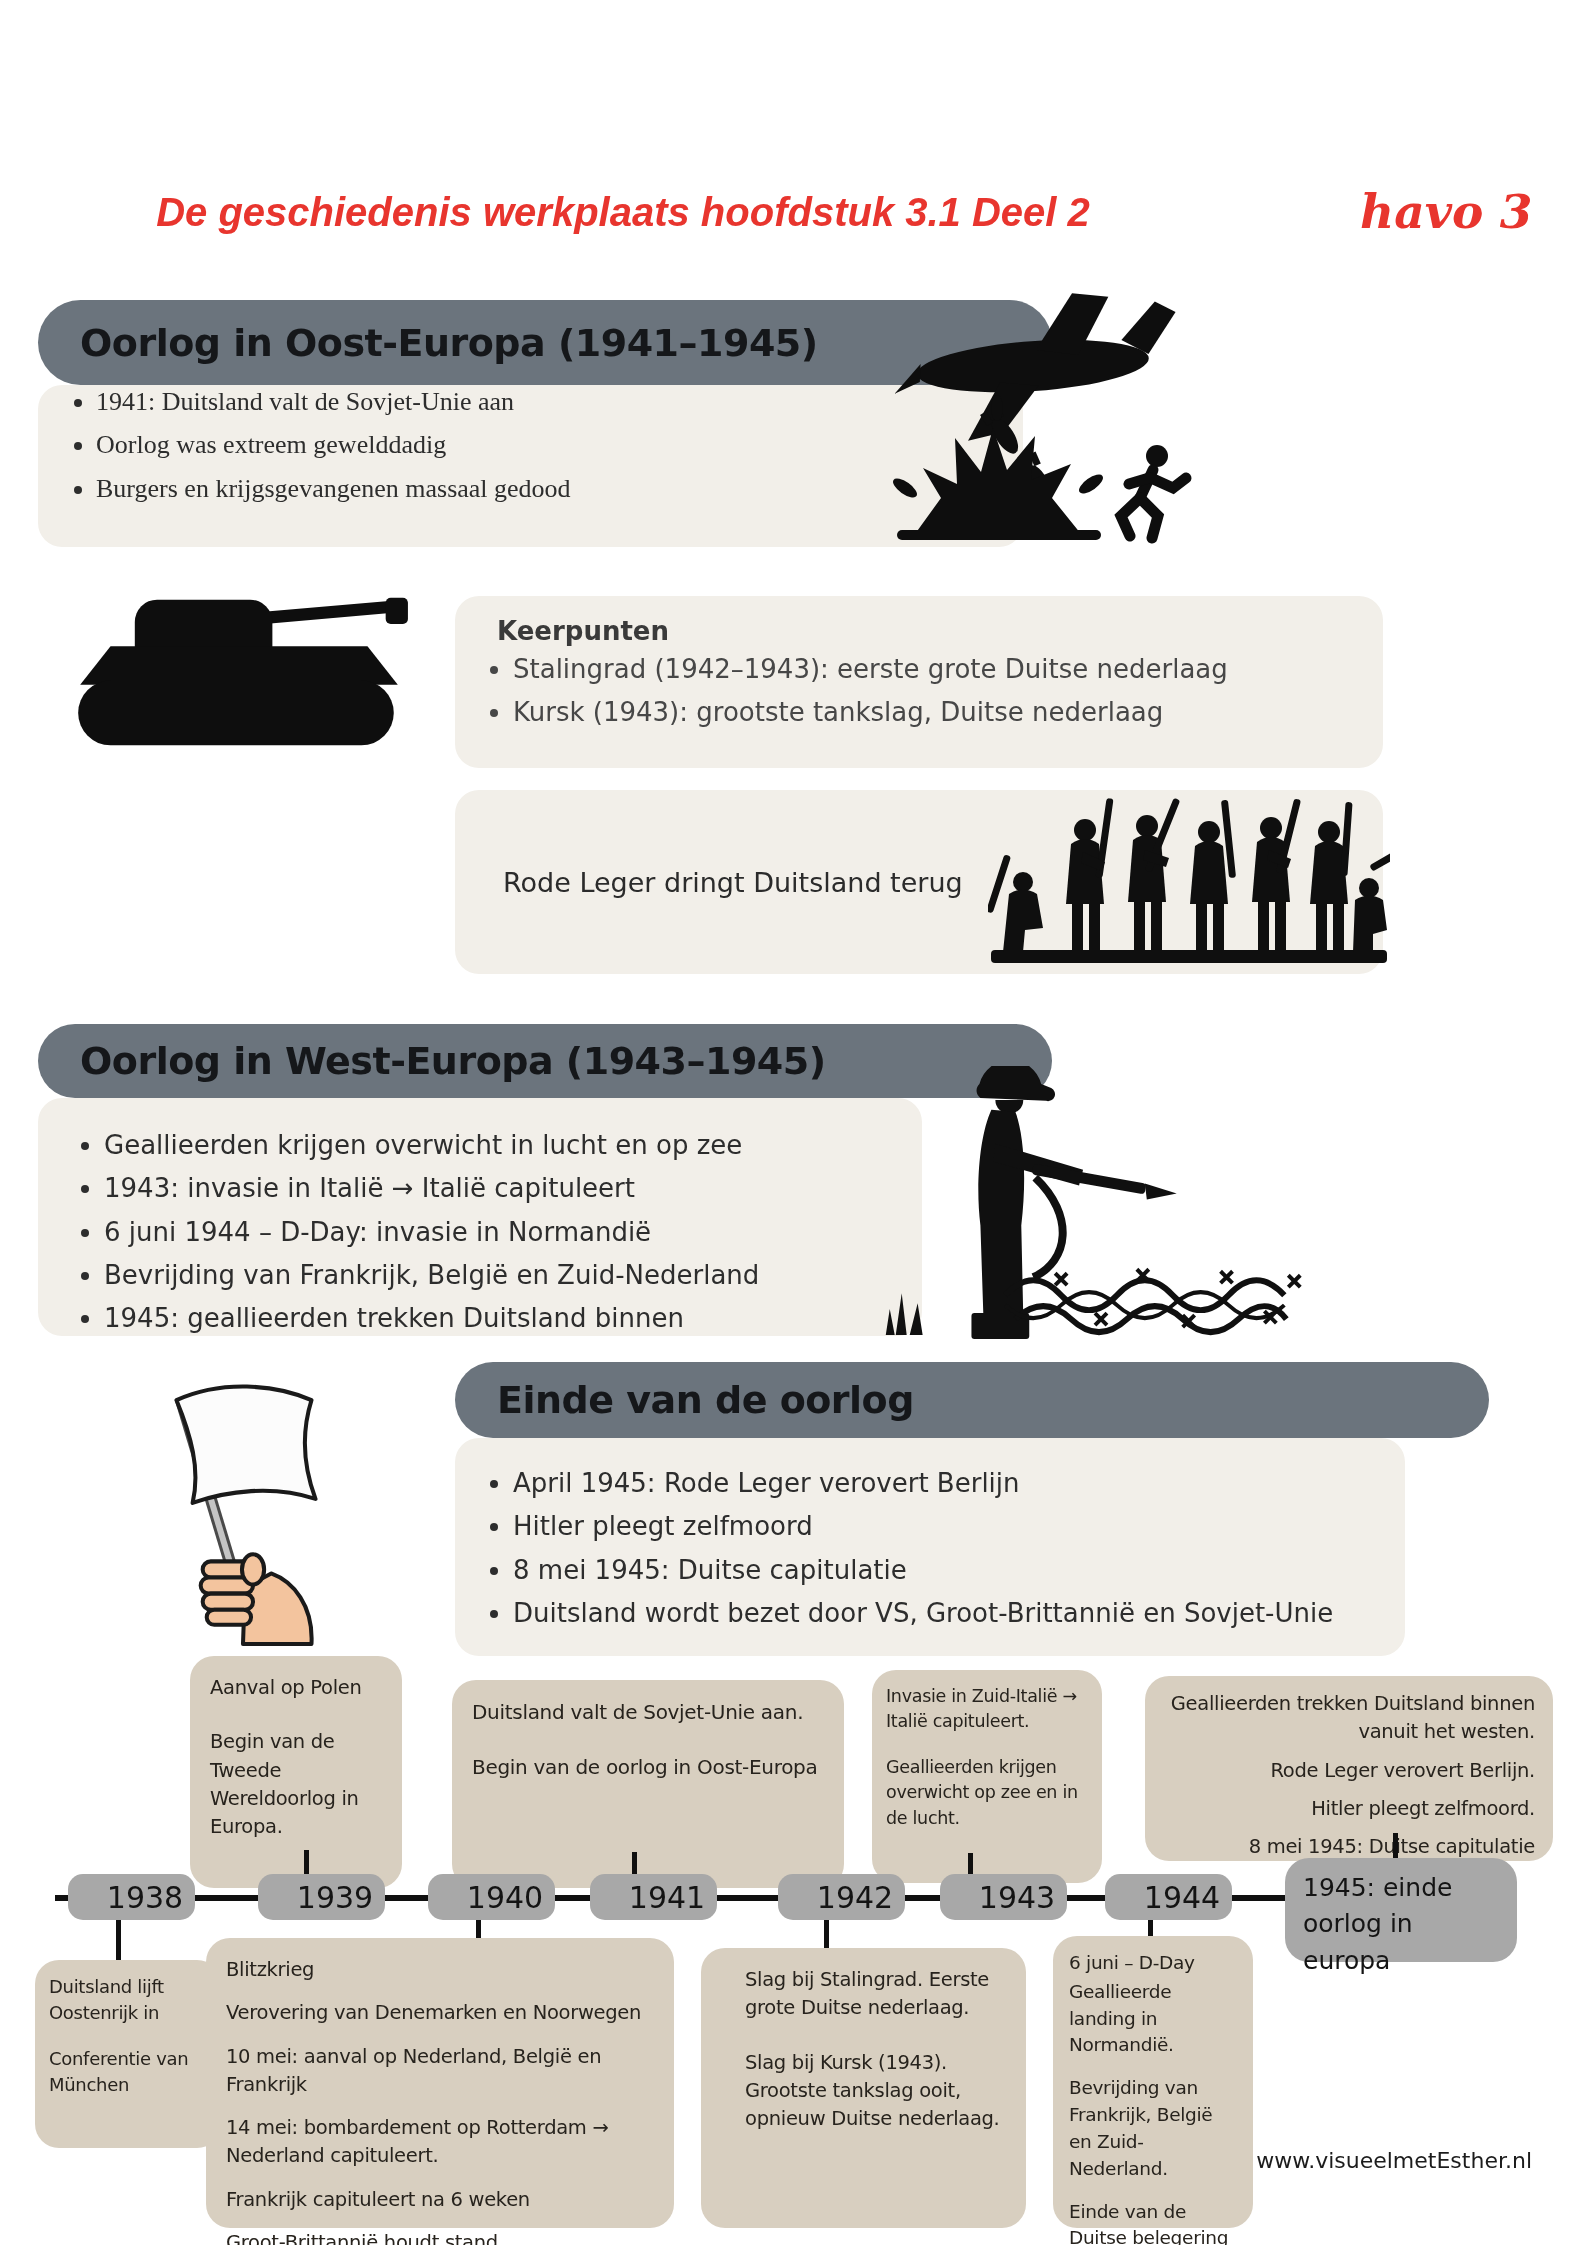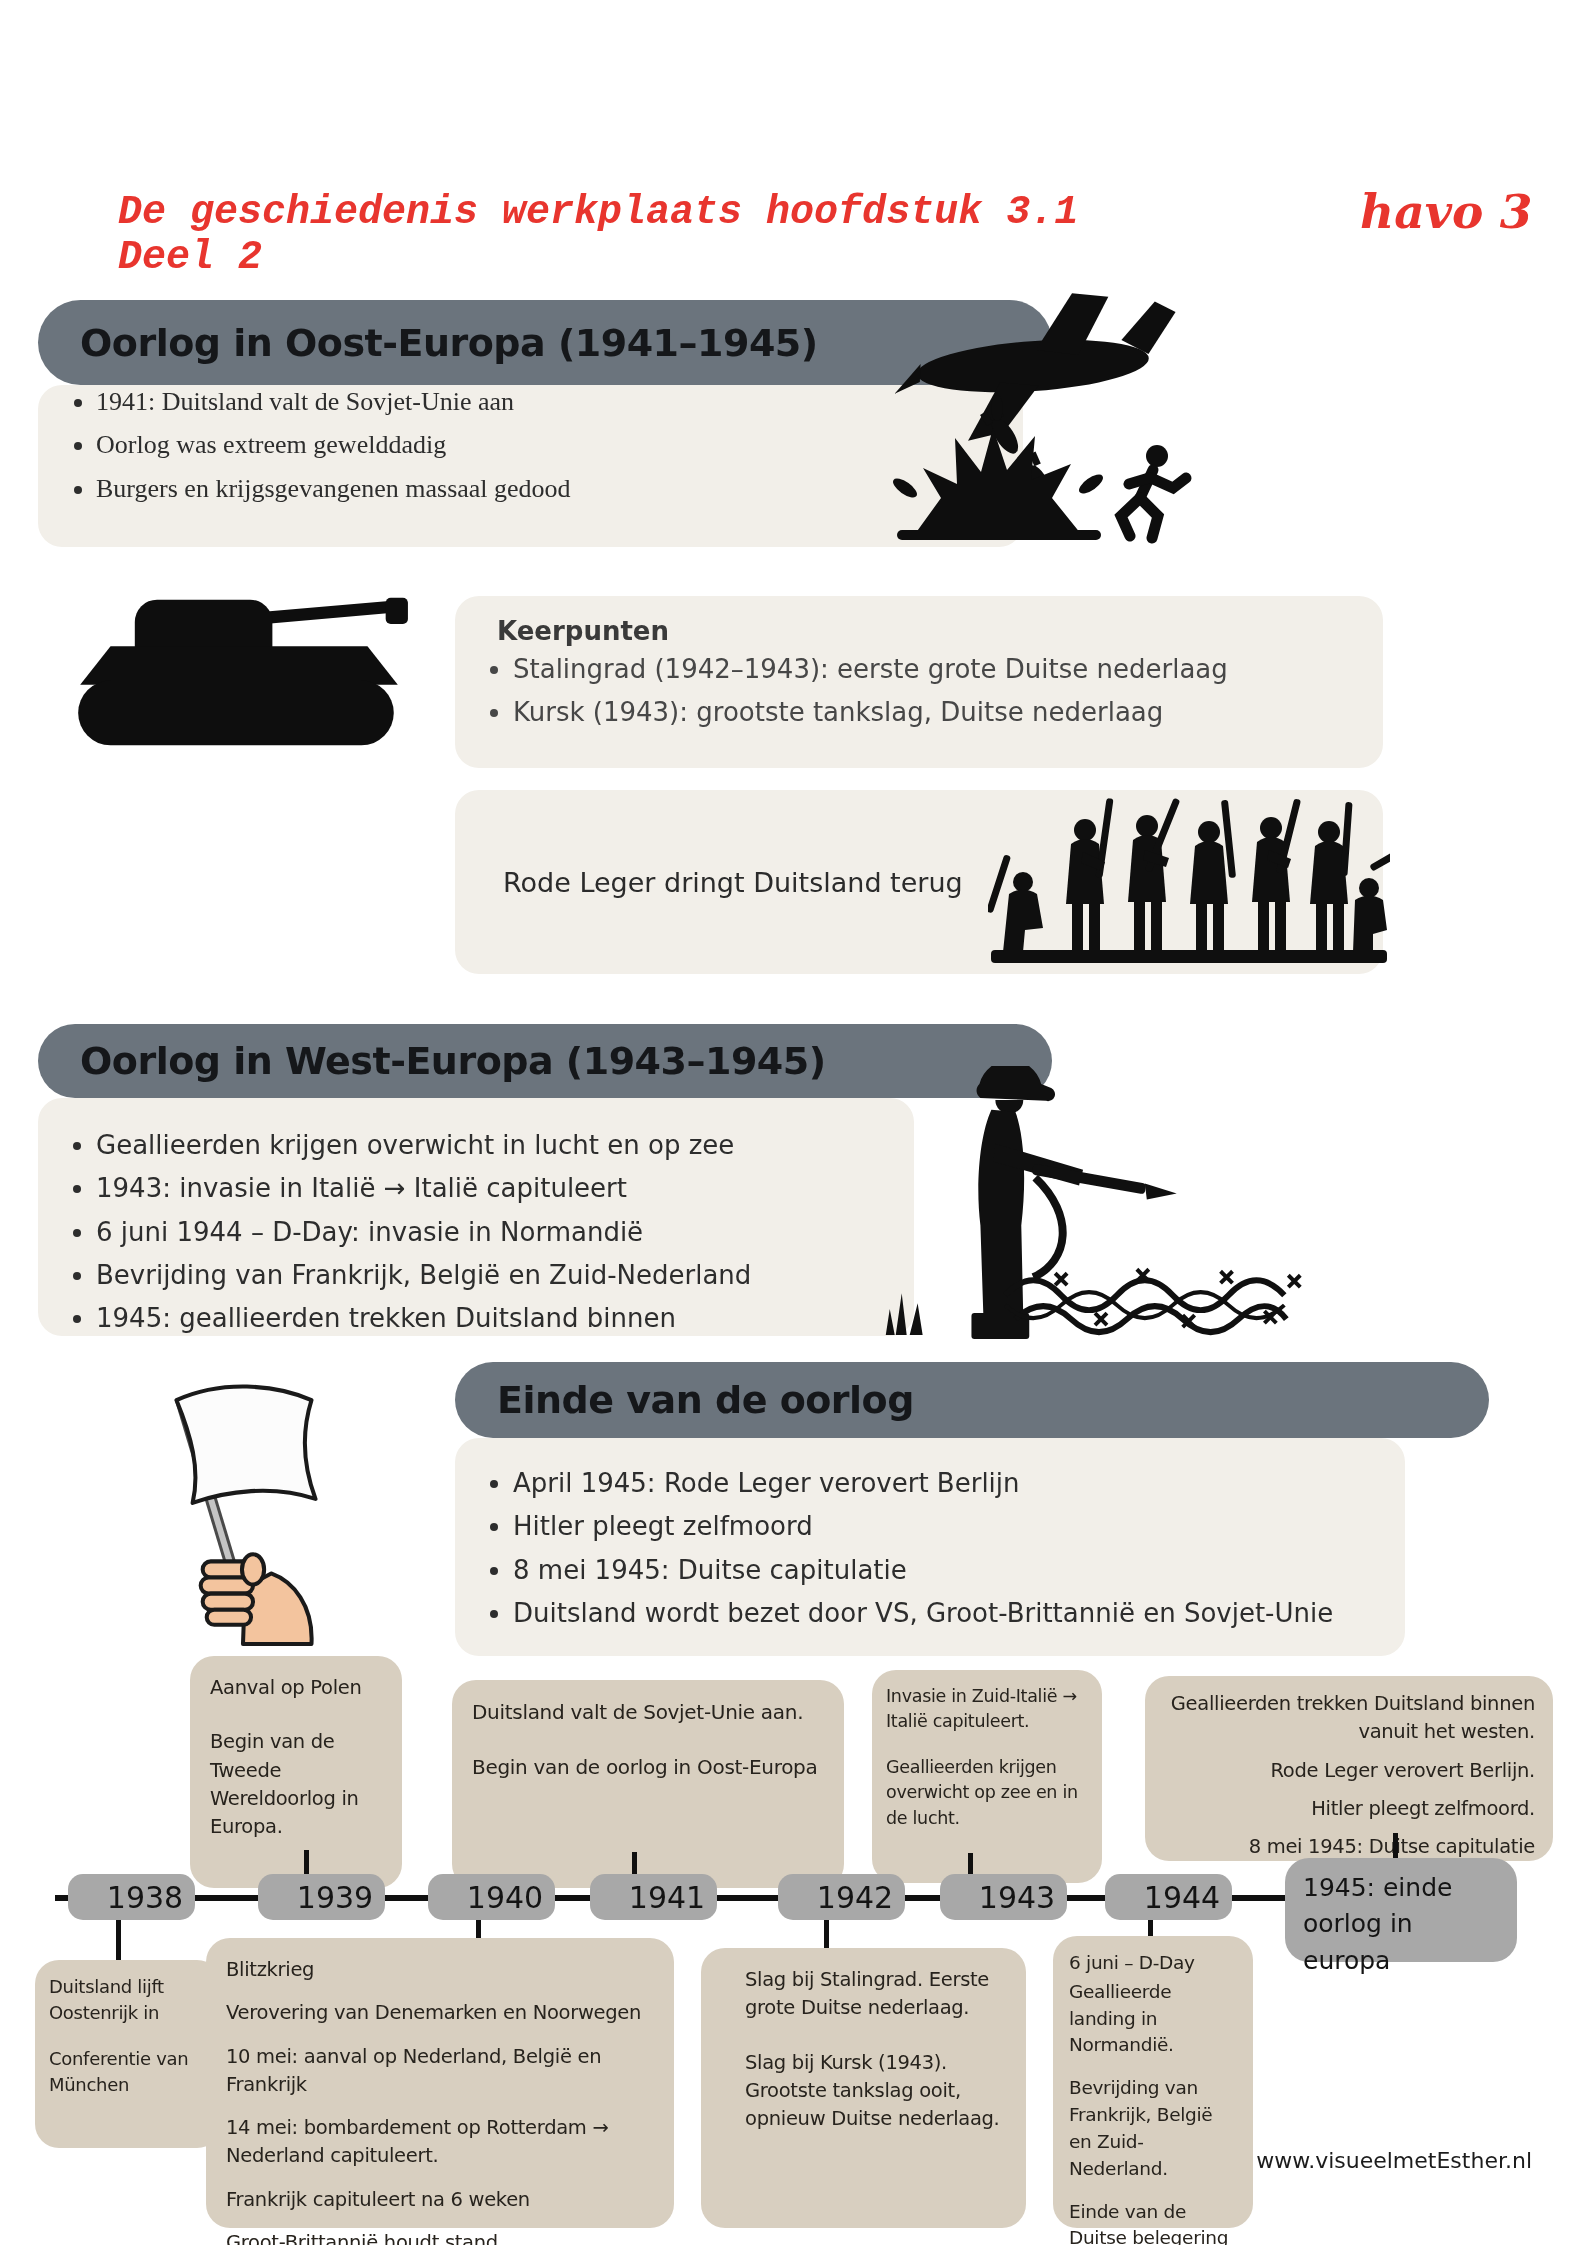--- a/index.html
+++ b/index.html
@@ -3,22 +3,22 @@
 <meta charset="utf-8">
 <style>
   html,body{margin:0;padding:0;background:#ffffff;}
   .page{position:relative;width:1587px;height:2245px;background:#ffffff;overflow:hidden;
         font-family:"DejaVu Sans",sans-serif;color:#1d1d1d;}
   .abs{position:absolute;}
 
   
   .main-title{left:0;top:86px;width:1587px;text-align:center;font-size:56px;font-weight:800;
               color:#121212;letter-spacing:-1px;}
-  .subtitle{left:118px;top:190px;width:1010px;font-family:Liberation Mono, monospace;font-style:italic;
-            font-weight:700;font-size:40px;color:#e8352e;}
+  .subtitle{left:118px;top:190px;width:1010px;font-family:Liberation Sans, sans-serif;font-style:italic;
+            font-weight:700;font-size:40px;color:#e8352e;text-align:center;}
   .level{left:1360px;top:184px;width:200px;font-family:"DejaVu Serif",serif;font-style:italic;
          font-weight:700;font-size:47px;color:#e8352e;}
 
   
   .hdr{background:#6b747d;border-radius:44px;display:flex;align-items:center;padding:0 42px;
        font-weight:700;color:#15171a;letter-spacing:-0.5px;font-size:38px;}
   .body-card{background:#f2efe9;border-radius:24px;}
   .bullets{margin:0;padding:0 20px 0 58px;list-style:disc;}
   .bullets li{font-size:26px;color:#2d2d2d;margin-bottom:9px;line-height:1.32;}
   .kp-title{font-weight:700;font-size:26px;color:#3a3a3a;}
@@ -165,21 +165,21 @@
         <circle cx="380" cy="92" r="10"></circle>
         <path d="M366 104 q14 -9 28 0 l4 30 -14 4 0 18 -20 0 Z"></path>
         <rect x="382" y="68" width="34" height="7" rx="3" transform="rotate(-30 384 72)"></rect>
       </g>
     </svg>
   </div>
 
   <div class="abs hdr" style="left:38px;top:1024px;width:930px;height:74px;">
     <span>Oorlog in West-Europa (1943–1945)</span>
   </div>
-  <div class="abs body-card" style="left:38px;top:1098px;width:876px;height:238px;">
+  <div class="abs body-card" style="left:38px;top:1098px;width:876px;height:238px;padding-left:8px;">
     <ul class="bullets" style="padding-top:30px;">
       <li>Geallieerden krijgen overwicht in lucht en op zee</li>
       <li>1943: invasie in Italië → Italië capituleert</li>
       <li>6 juni 1944 – D-Day: invasie in Normandië</li>
       <li>Bevrijding van Frankrijk, België en Zuid-Nederland</li>
       <li>1945: geallieerden trekken Duitsland binnen</li>
     </ul>
   </div>
   <div class="abs" style="left:882px;top:1066px;width:432px;height:277px;">
     <svg viewBox="0 0 430 278" width="432" height="277">

